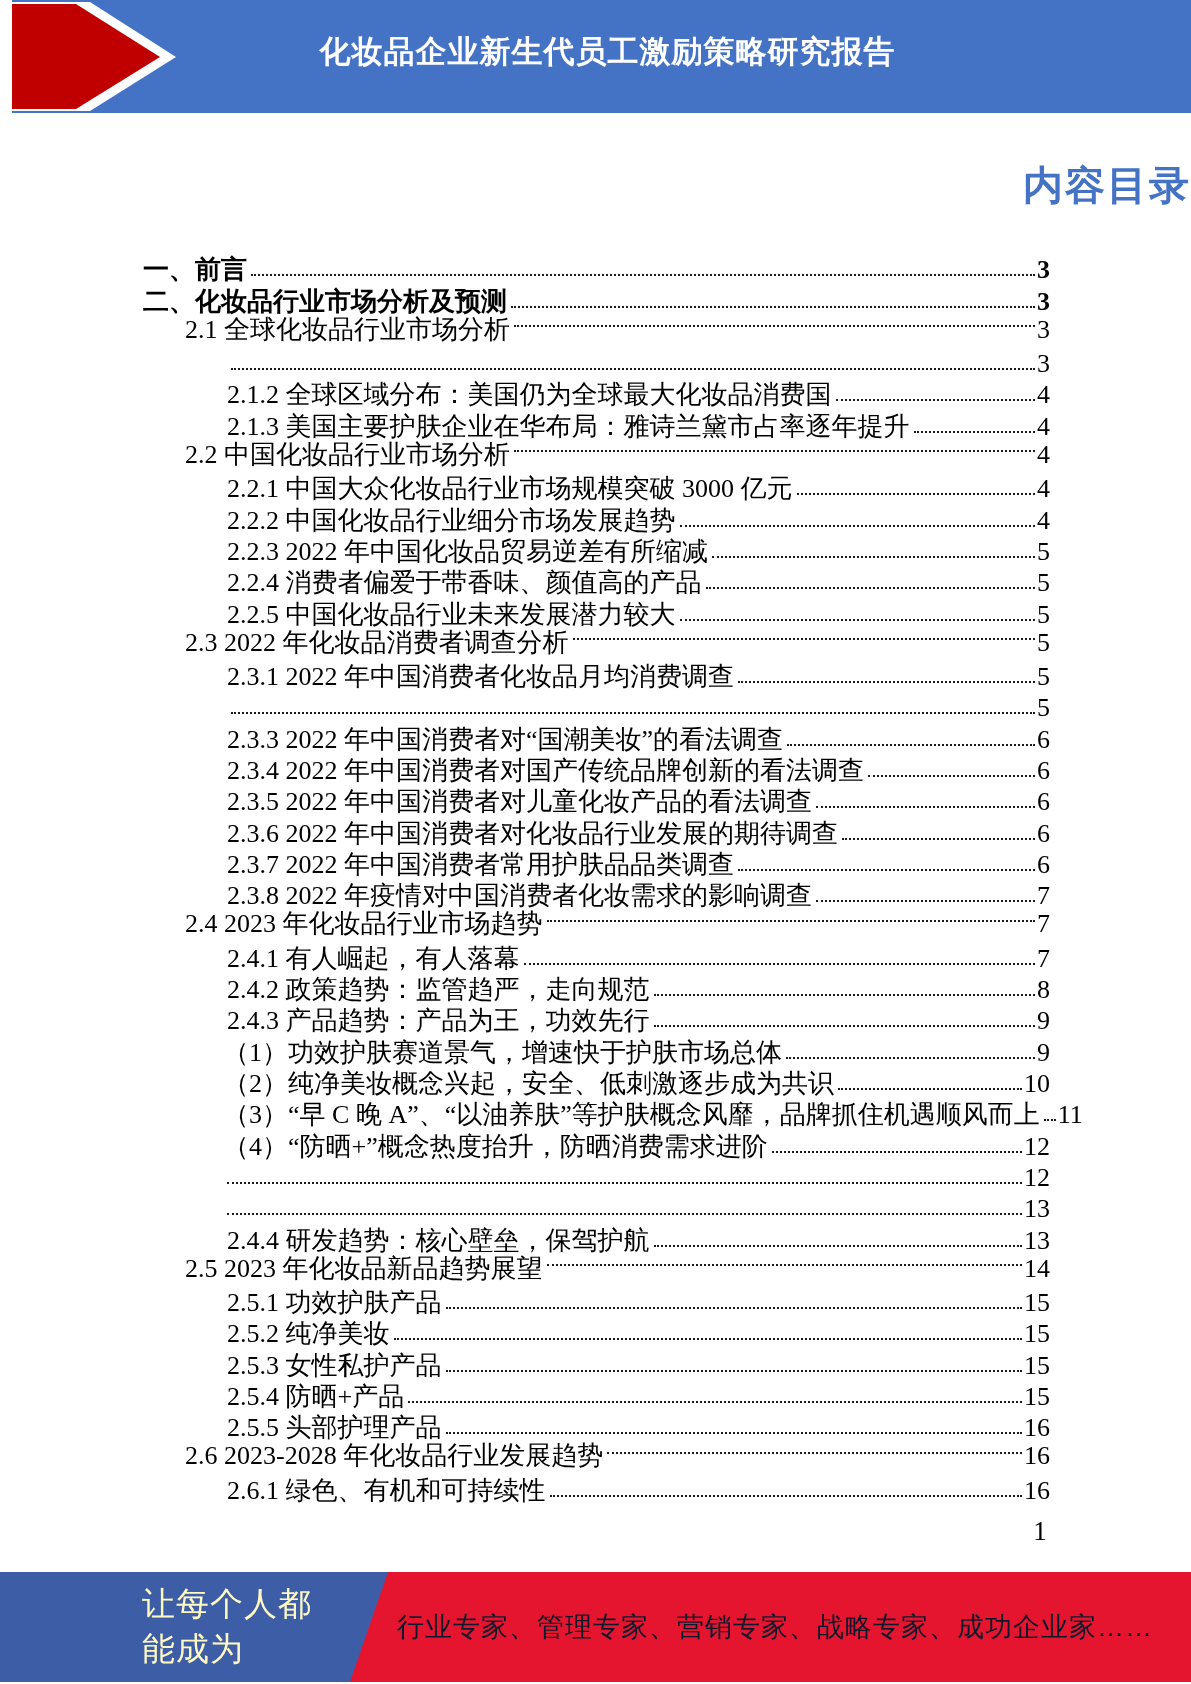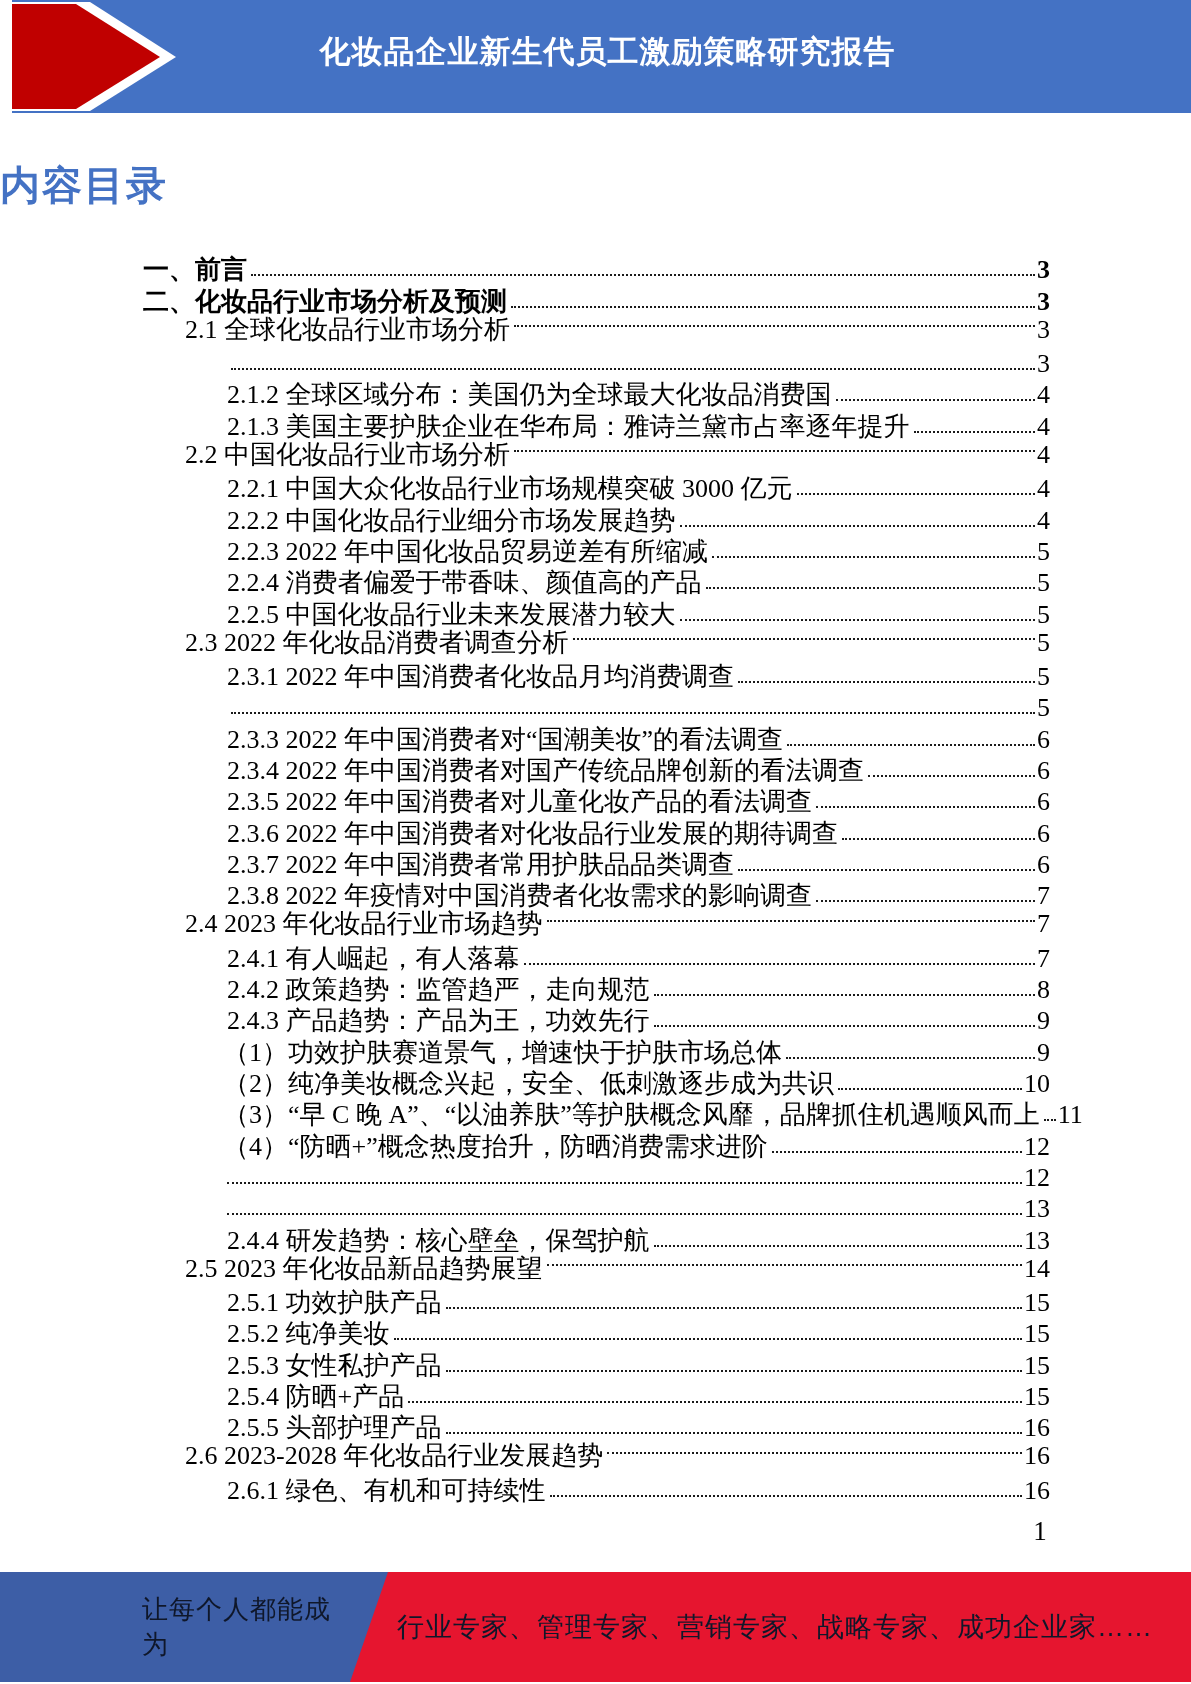--- a/index.html
+++ b/index.html
@@ -16,21 +16,21 @@
   .header-arrow { position:absolute; top:0; left:0; }
   .header-title {
     position:absolute; top:0; left:0; width:1191px; height:104px;
     display:flex; align-items:center; justify-content:center;
     color:#fff; font-size:31px; font-weight:700; letter-spacing:1px;
     font-family:"Liberation Sans","DejaVu Sans",sans-serif;
   }
   
   .toc-heading {
     margin-top:52px; 
-    text-align:left; color:#4472C4; font-size:40px; font-weight:700;
+    text-align:right; color:#4472C4; font-size:40px; font-weight:700;
     line-height:42px; letter-spacing:2px;
   }
   .header-spacer { height:113px; }
   
   .toc {
     margin:44px 141px 0 143px; 
   }
   .toc-row {
     display:flex; align-items:flex-end; height:31.3px;
     font-size:26px; white-space:nowrap;
@@ -56,21 +56,21 @@
     background:#E6152F;
   }
   .footer-blue {
     position:absolute; left:0; top:0; width:420px; height:110px;
     background:#3D5EA6;
     clip-path:polygon(0 0, 388px 0, 350px 110px, 0 110px);
   }
   .footer-left-text {
     position:absolute; left:142px; top:0; height:110px; width:200px;
     display:flex; align-items:center;
-    color:#0f172a; font-size:26px; letter-spacing:1px;
+    color:#fef9c3; font-size:33px; letter-spacing:1px;
     font-family:"Liberation Sans","DejaVu Sans",sans-serif;
   }
   .footer-right-text {
     position:absolute; left:397px; top:0; height:110px; width:760px;
     display:flex; align-items:center;
     color:#0f172a; font-size:27px; letter-spacing:1px;
     font-family:"Liberation Sans","DejaVu Sans",sans-serif;
   }
 </style>
 </head>

